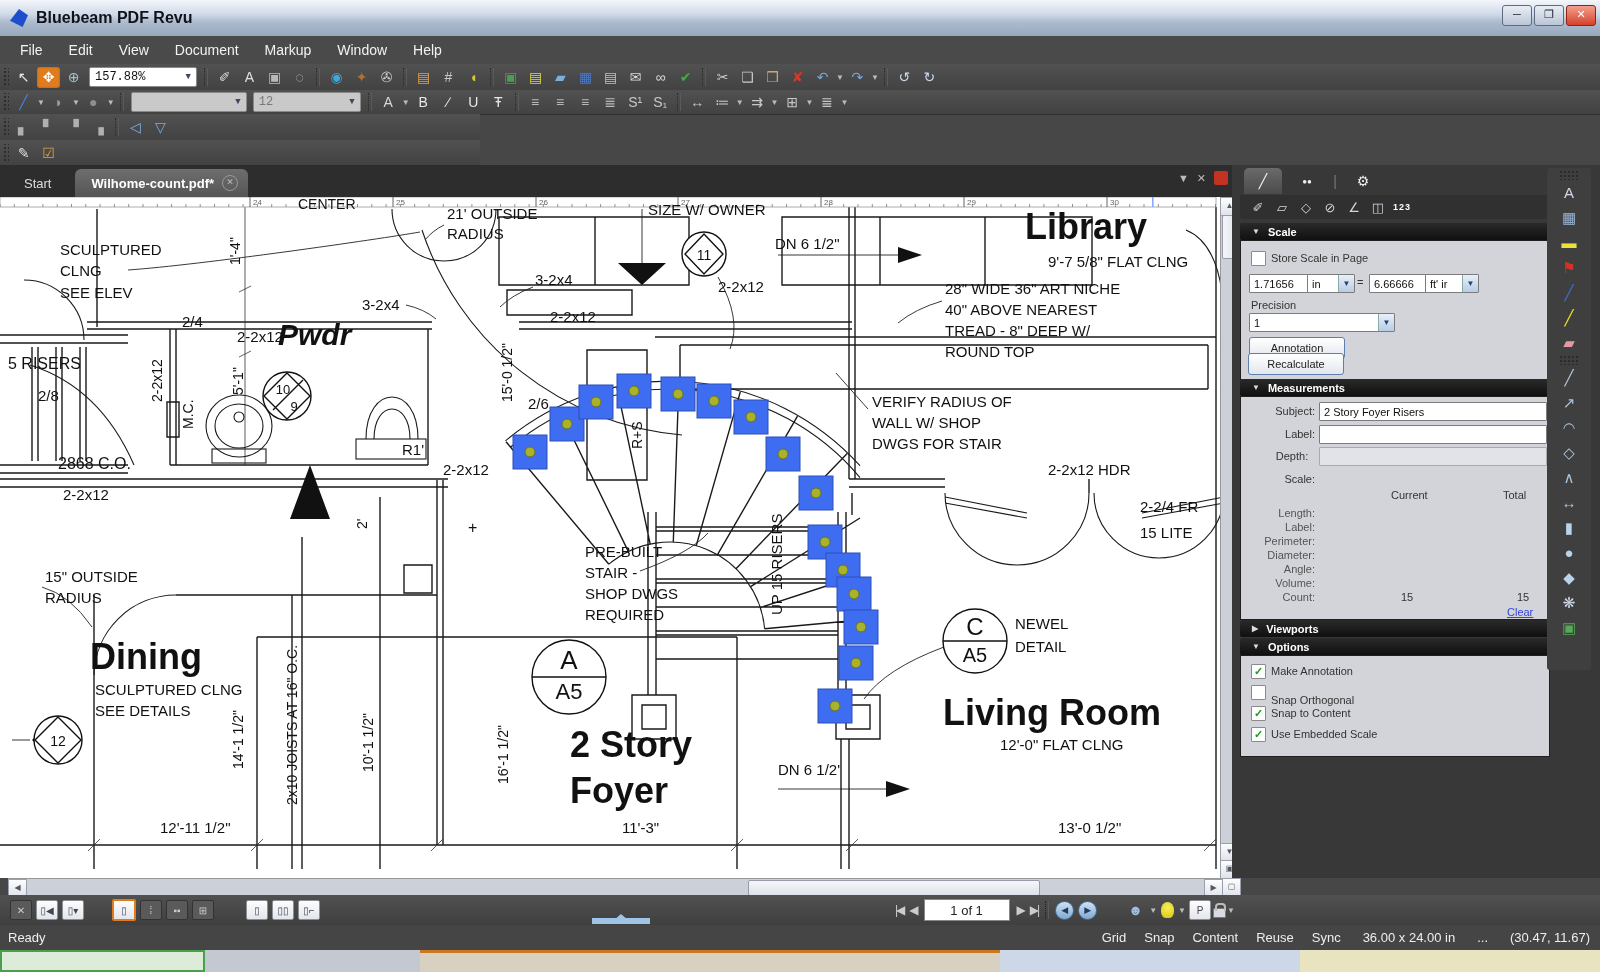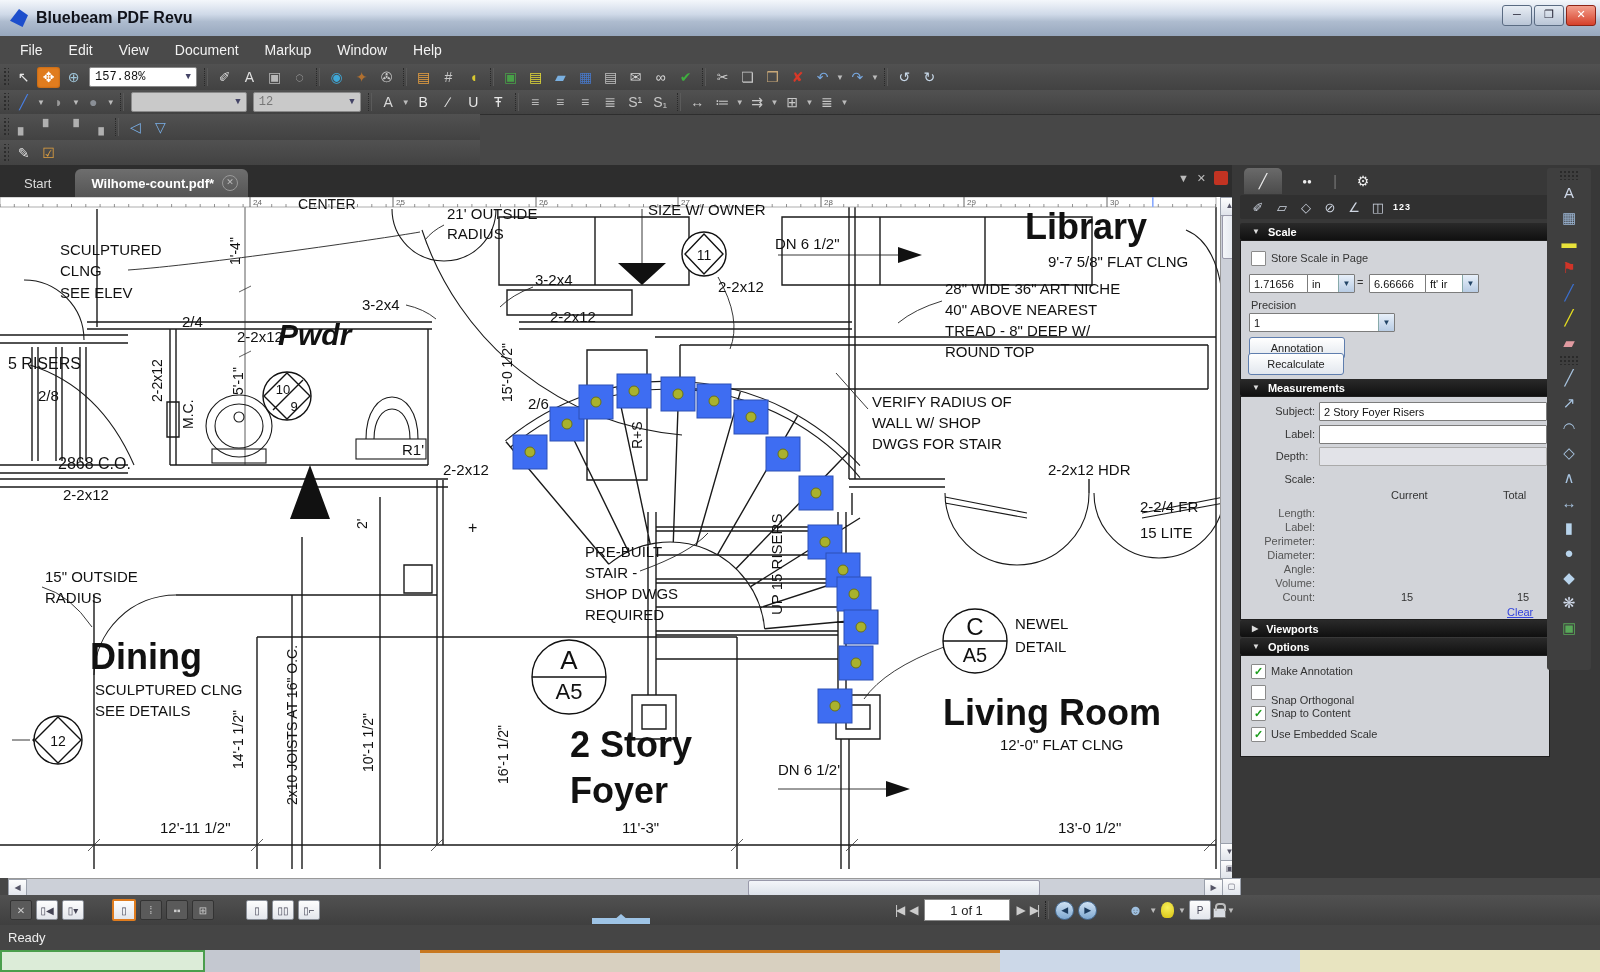--- a/index.html
+++ b/index.html
@@ -743,20 +743,32 @@
   <div class="bulb"></div>
   <div class="ddv">▼</div>
   <div class="chip">P</div>
   <div class="lockbody"></div>
   <div class="ddv">▼</div>
 </div>
 <div class="abs handle"></div>
 
 <div class="abs statusbar">
   <span style="margin-left:8px;">Ready</span>
+  <div class="stat-right">
+    <span id="stat-toggles" style="display:flex;gap:18px;">
+        <span>Grid</span>
+        <span>Snap</span>
+        <span>Content</span>
+        <span>Reuse</span>
+        <span>Sync</span>
+      </span>
+    <span>36.00 x 24.00 in</span>
+    <span>...</span>
+    <span>(30.47, 11.67)</span>
+  </div>
 </div>
 
 <div class="abs taskbar">
   <div class="task-seg" style="width:205px;background:#dcecd8;border:2px solid #4a9e4c;box-sizing:border-box;"></div>
   <div class="task-seg" style="width:215px;background:#c4c8d0;"></div>
   <div class="task-seg" style="width:280px;background:#d8d0c0;border-top:3px solid #c87820;box-sizing:border-box;"></div>
   <div class="task-seg" style="width:300px;background:#d8d0c0;border-top:3px solid #c87820;box-sizing:border-box;"></div>
   <div class="task-seg" style="width:300px;background:#ccd8e8;"></div>
   <div class="task-seg" style="width:300px;background:#e8e4c0;"></div>
 </div>

